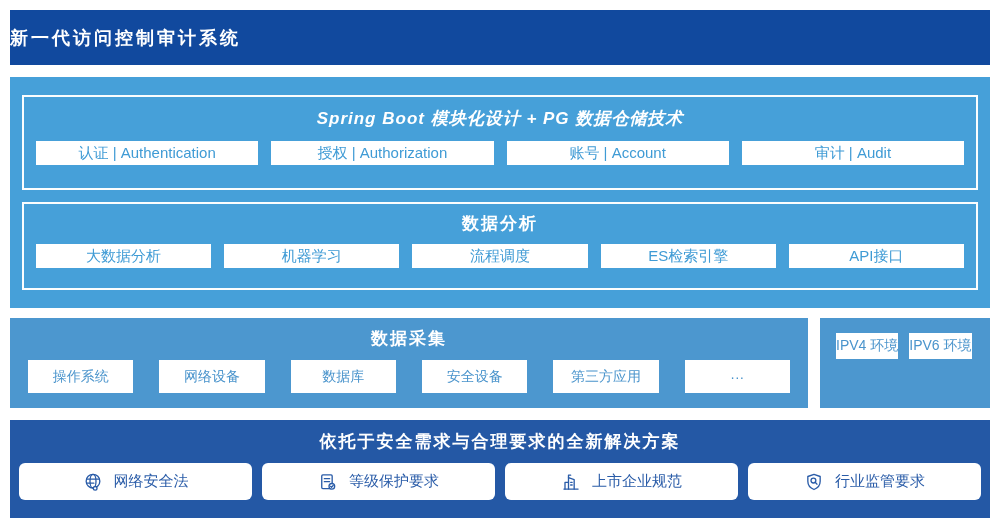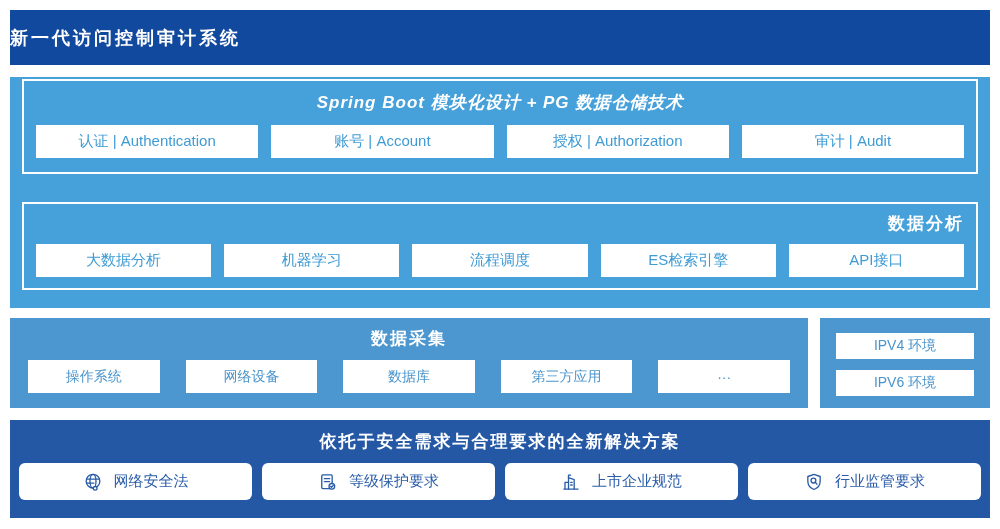--- a/index.html
+++ b/index.html
@@ -17,45 +17,45 @@
     color:#ffffff; font-size:18px; font-weight:bold; letter-spacing:3px;
   }
   .main-section {
     position:absolute; left:10px; top:77px; width:980px; height:231px;
     background:#46a0d9;
   }
   .subbox {
     position:absolute; left:12px; right:12px;
     border:2px solid #fbfdfe; padding:0 12px;
   }
-  .subbox.layer-a { top:2px; height:95px; }
+  .subbox.layer-a { top:18px; height:95px; }
   .subbox.layer-b { top:125px; height:88px; }
   .subtitle {
     text-align:center; color:#ffffff; font-weight:bold; font-size:17px;
     letter-spacing:2px;
   }
   .layer-a .subtitle { line-height:44px; font-style:italic; letter-spacing:1px; }
-  .layer-b .subtitle { line-height:40px;text-align:right; }
-  .btnrow { display:flex; gap:13px; height:33px; }
+  .layer-b .subtitle { line-height:40px; }
+  .btnrow { display:flex; gap:13px; height:24px; }
   .btn {
     flex:1; background:#ffffff;
     display:flex; align-items:center; justify-content:center;
     color:#3f9bd5; font-size:15px; white-space:nowrap; cursor:default;
   }
   .collection {
     position:absolute; left:10px; top:318px; width:798px; height:90px;
     background:#4c97cf; padding:0 18px;
   }
   .collection .subtitle { line-height:42px; }
   .collection .btnrow { gap:26px; height:33px; }
   .collection .btn { color:#4a94cc; font-size:14px; }
   .env-panel {
     position:absolute; left:820px; top:318px; width:170px; height:90px;
     background:#4c97cf; padding:15px 16px 0;
-    display:flex; flex-direction:column; gap:11px;
+    display:flex; flex-direction:row; gap:11px;
   }
   .env-panel .btn { flex:none; height:26px; font-size:14px; color:#4a94cc; }
   .solution {
     position:absolute; left:10px; top:420px; width:980px; height:98px;
     background:#2458a5; padding:0 9px;
   }
   .solution .subtitle { line-height:43px; }
   .solution .btnrow { gap:10px; height:37px; }
   .solution .btn { color:#2a5ca8; font-size:15px; gap:11px;border-radius:6px; }
   .icon { display:inline-flex; width:20px; height:20px; }
@@ -67,22 +67,22 @@
 <div class="banner">
   <span>新一代访问控制审计系统</span>
 </div>
 
 <div class="main-section">
 
   <div class="subbox layer-a">
     <div class="subtitle">Spring Boot 模块化设计 + PG 数据仓储技术</div>
     <div class="btnrow">
       <div class="btn">认证 | Authentication</div>
+      <div class="btn">授权 | Authorization</div>
       <div class="btn">账号 | Account</div>
-      <div class="btn">授权 | Authorization</div>
       <div class="btn">审计 | Audit</div>
     </div>
   </div>
 
   <div class="subbox layer-b">
     <div class="subtitle">数据分析</div>
     <div class="btnrow">
       <div class="btn">大数据分析</div>
       <div class="btn">机器学习</div>
       <div class="btn">流程调度</div>
@@ -92,20 +92,21 @@
   </div>
 
 </div>
 
 <div class="collection">
   <div class="subtitle">数据采集</div>
   <div class="btnrow">
     <div class="btn">操作系统</div>
     <div class="btn">网络设备</div>
     <div class="btn">数据库</div>
+    <div class="btn">安全设备</div>
     <div class="btn">第三方应用</div>
     <div class="btn">···</div>
   </div>
 </div>
 
 <div class="env-panel">
   <div class="btn">IPV4 环境</div>
   <div class="btn">IPV6 环境</div>
 </div>
 

